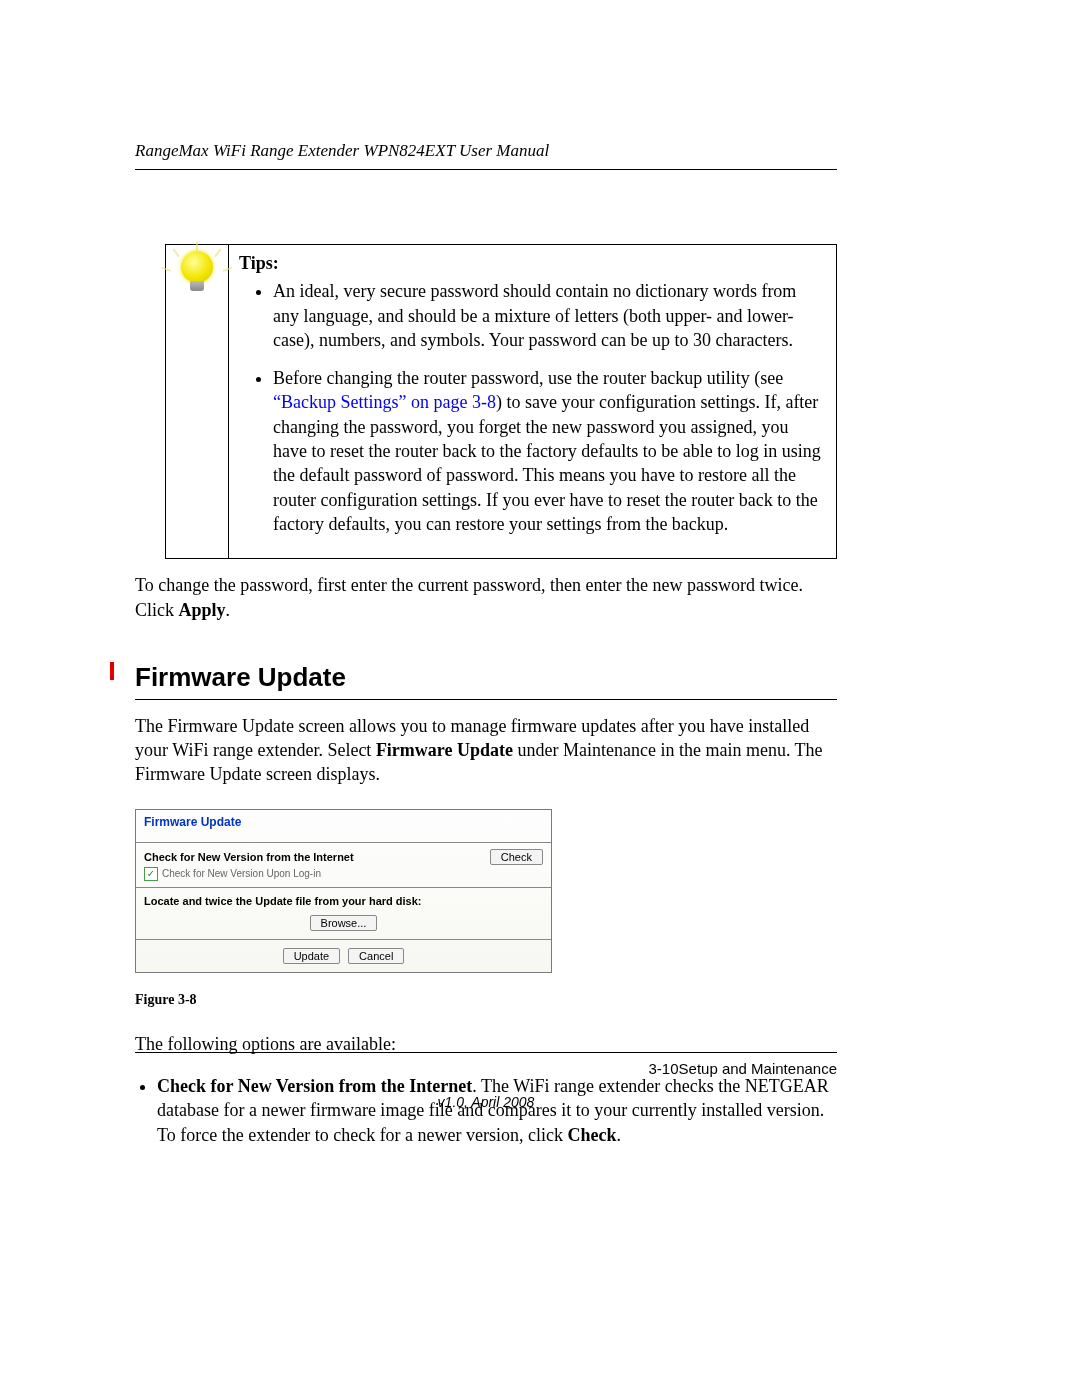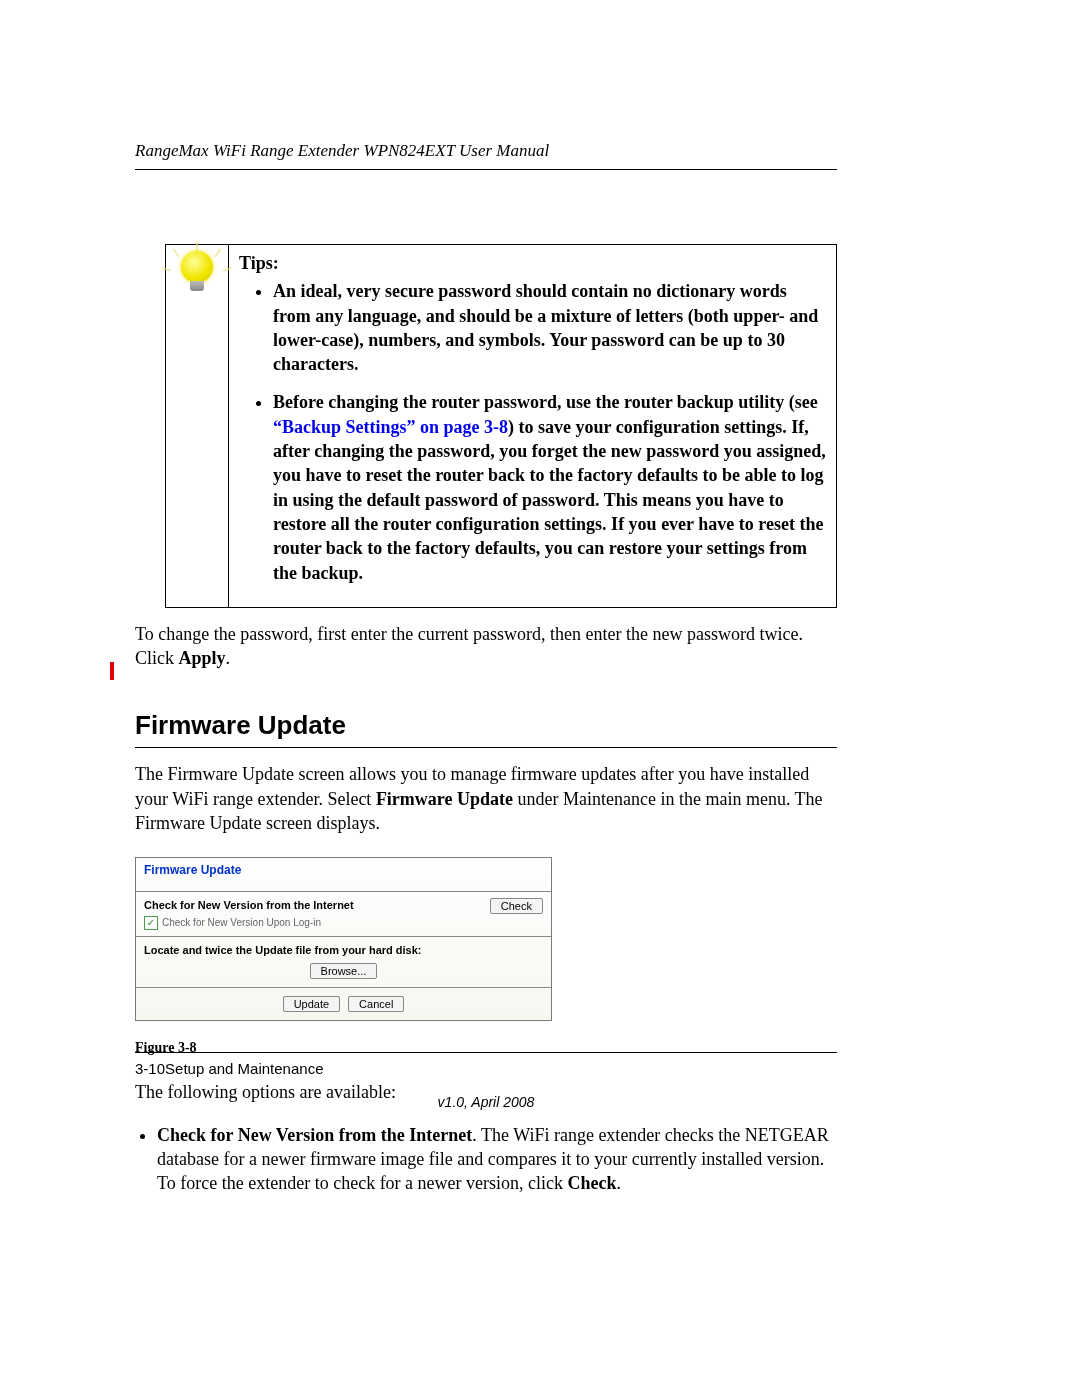--- a/index.html
+++ b/index.html
@@ -75,21 +75,20 @@
     flex: 1;
     padding: 6px 10px 8px 10px;
   }
   .tips-label {
     font-weight: bold;
     margin-bottom: 4px;
   }
   .tips-content ul {
     margin: 0;
     padding: 0 0 0 34px;
-    font-weight: bold;
   }
   .tips-content li {
     margin-bottom: 14px;
   }
   .link-blue { color: #0000ee; }
   
   .body-p {
     margin-top: 14px;
   }
   .change-bar {
@@ -184,21 +183,21 @@
   .bullets li { margin-bottom: 6px; }
   
   .footer {
     position: absolute;
     left: 135px;
     right: 135px;
     bottom: 285px;
   }
   .footer-line {
     display: flex;
-    justify-content: flex-start;
+    justify-content: flex-end;
     font-family: Arial, Helvetica, sans-serif;
     font-size: 15px;
     padding-top: 6px;
   }
   .footer-version {
     text-align: center;
     font-style: italic;
     font-family: Arial, Helvetica, sans-serif;
     font-size: 14px;
     margin-top: 14px;

